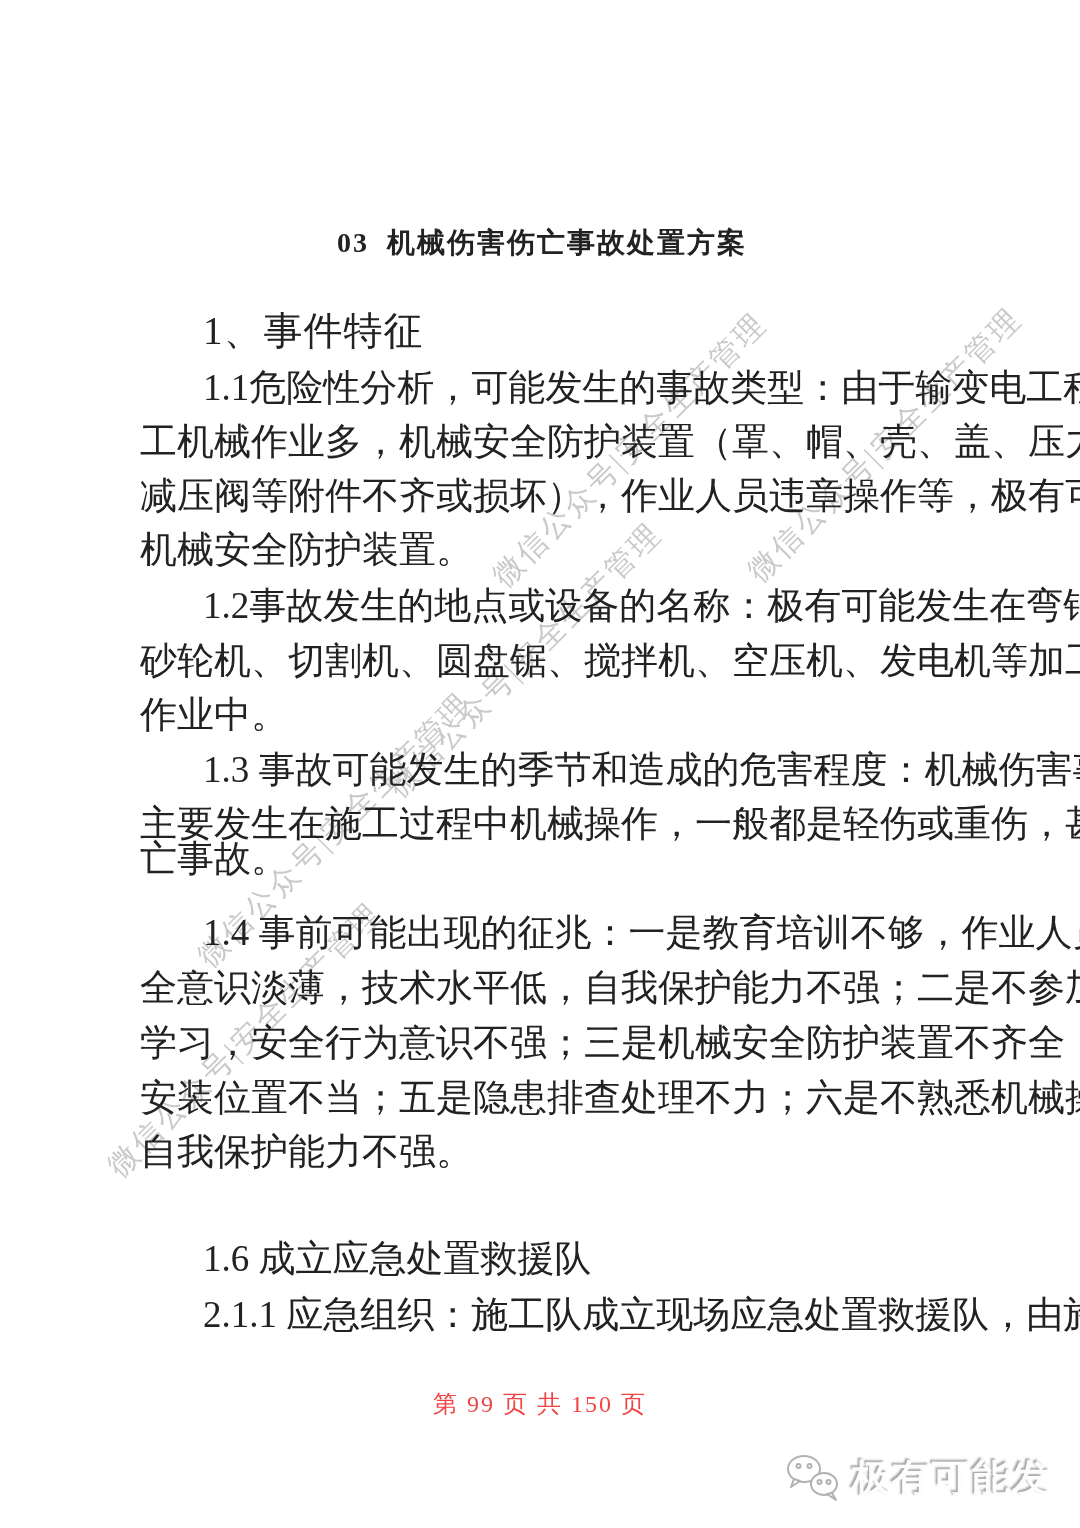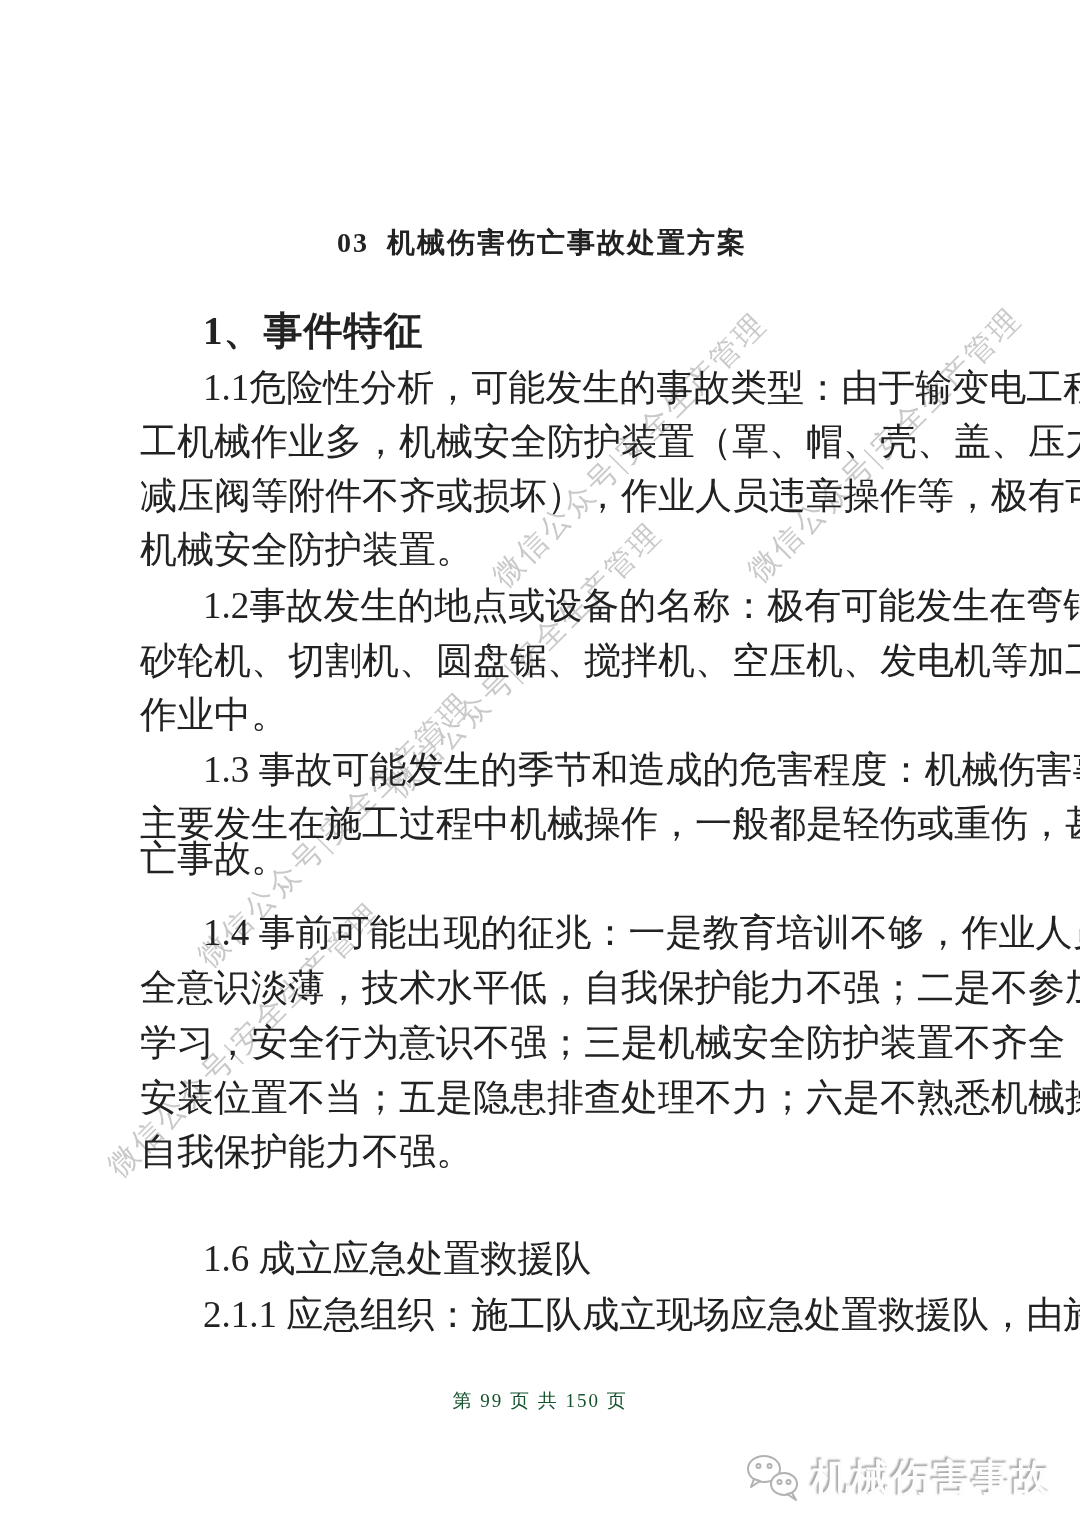--- a/index.html
+++ b/index.html
@@ -23,32 +23,32 @@
   }
   
   .doc-title{
     position:absolute;top:222px;left:0;width:1080px;
     margin:2px;text-align:center;
     font-size:28px;font-weight:600;letter-spacing:2px;
     white-space:pre;z-index:1;
   }
   .heading{
     position:absolute;left:203px;margin:0;
-    font-size:39px;font-weight:bold;letter-spacing:1px;z-index:1;
+    font-size:39px;font-weight:normal;letter-spacing:1px;z-index:1;
   }
   .line{
     position:absolute;left:140px;margin:0;
     font-size:37px;line-height:44px;white-space:pre;z-index:1;
   }
   .line.indent{left:203px;}
   
   .footer{
     position:absolute;top:1388px;left:0;width:1080px;
-    text-align:center;font-size:19px;letter-spacing:2px;
-    color:#14532d;z-index:1;white-space:pre;
+    text-align:center;font-size:24px;letter-spacing:2px;
+    color:#ef4444;z-index:1;white-space:pre;
   }
   
   .brand{
     position:absolute;top:1452px;right:28px;
     display:flex;align-items:center;gap:8px;z-index:1;
   }
   .brand-label{
     font-family:"Liberation Sans","DejaVu Sans",sans-serif;
     font-size:38px;font-weight:600;
     color:#fdfdfd;
@@ -108,16 +108,16 @@
           <path d="M50 41 L54 48 L45 42 Z" stroke-linejoin="round"></path>
         </g>
         <g fill="none" stroke="#b2b2b2" stroke-width="2">
           <circle cx="16.5" cy="14" r="2"></circle>
           <circle cx="27.5" cy="14" r="2"></circle>
           <circle cx="37.5" cy="30" r="2"></circle>
           <circle cx="46.5" cy="30" r="2"></circle>
         </g>
       </svg>
     </span>
-    <span class="brand-label">机械伤害事故</span>
+    <span class="brand-label">极有可能发</span>
   </div>
 
 </div>
 
 </body></html>

